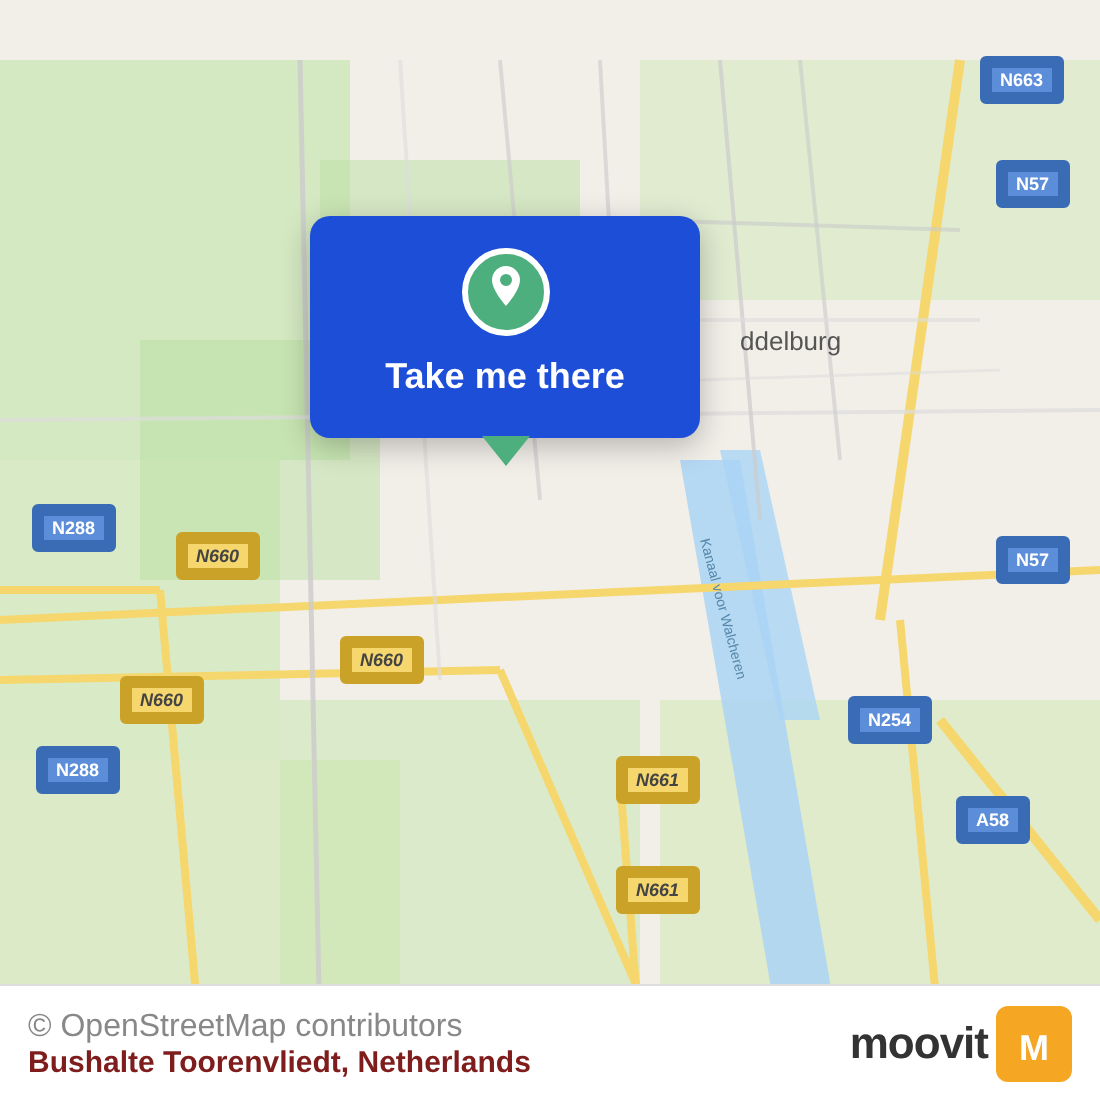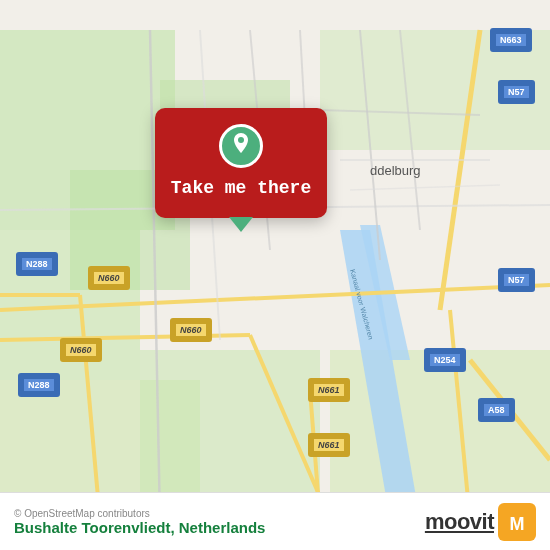--- a/index.html
+++ b/index.html
@@ -52,58 +52,56 @@
     }
 
     #bottom-left {
       display: flex;
       flex-direction: column;
     }
 
     #location-name {
       font-size: 15px;
       font-weight: 600;
-      color: #15803d;
+      color: #7f1d1d;
     }
 
     #copyright-text {
-      font-size: 10px;
+      font-size: 16px;
       color: #888;
       margin-top: 1px;
     }
 
     #moovit-logo {
       display: flex;
       align-items: center;
       gap: 4px;
     }
 
     #moovit-text {
       font-size: 22px;
       font-weight: 700;
       color: #333;
       letter-spacing: -0.5px;
-      text-decoration: underline;
     }
 
     
     #popup-card {
       position: absolute;
       top: 108px;
       left: 155px;
-      width: 172px;
-      background: #b91c1c;
+      width: 195px;
+      background: #1d4ed8;
       border-radius: 10px;
       padding: 16px 12px 20px;
       display: flex;
       flex-direction: column;
       align-items: center;
       z-index: 20;
       box-shadow: 0 4px 15px rgba(0,0,0,0.25);
-      font-family: Liberation Mono, monospace;
     }
 
     #popup-pin {
       width: 44px;
       height: 44px;
       border-radius: 50%;
       border: 3px solid white;
       background: #4caf7d;
       display: flex;
       align-items: center;

